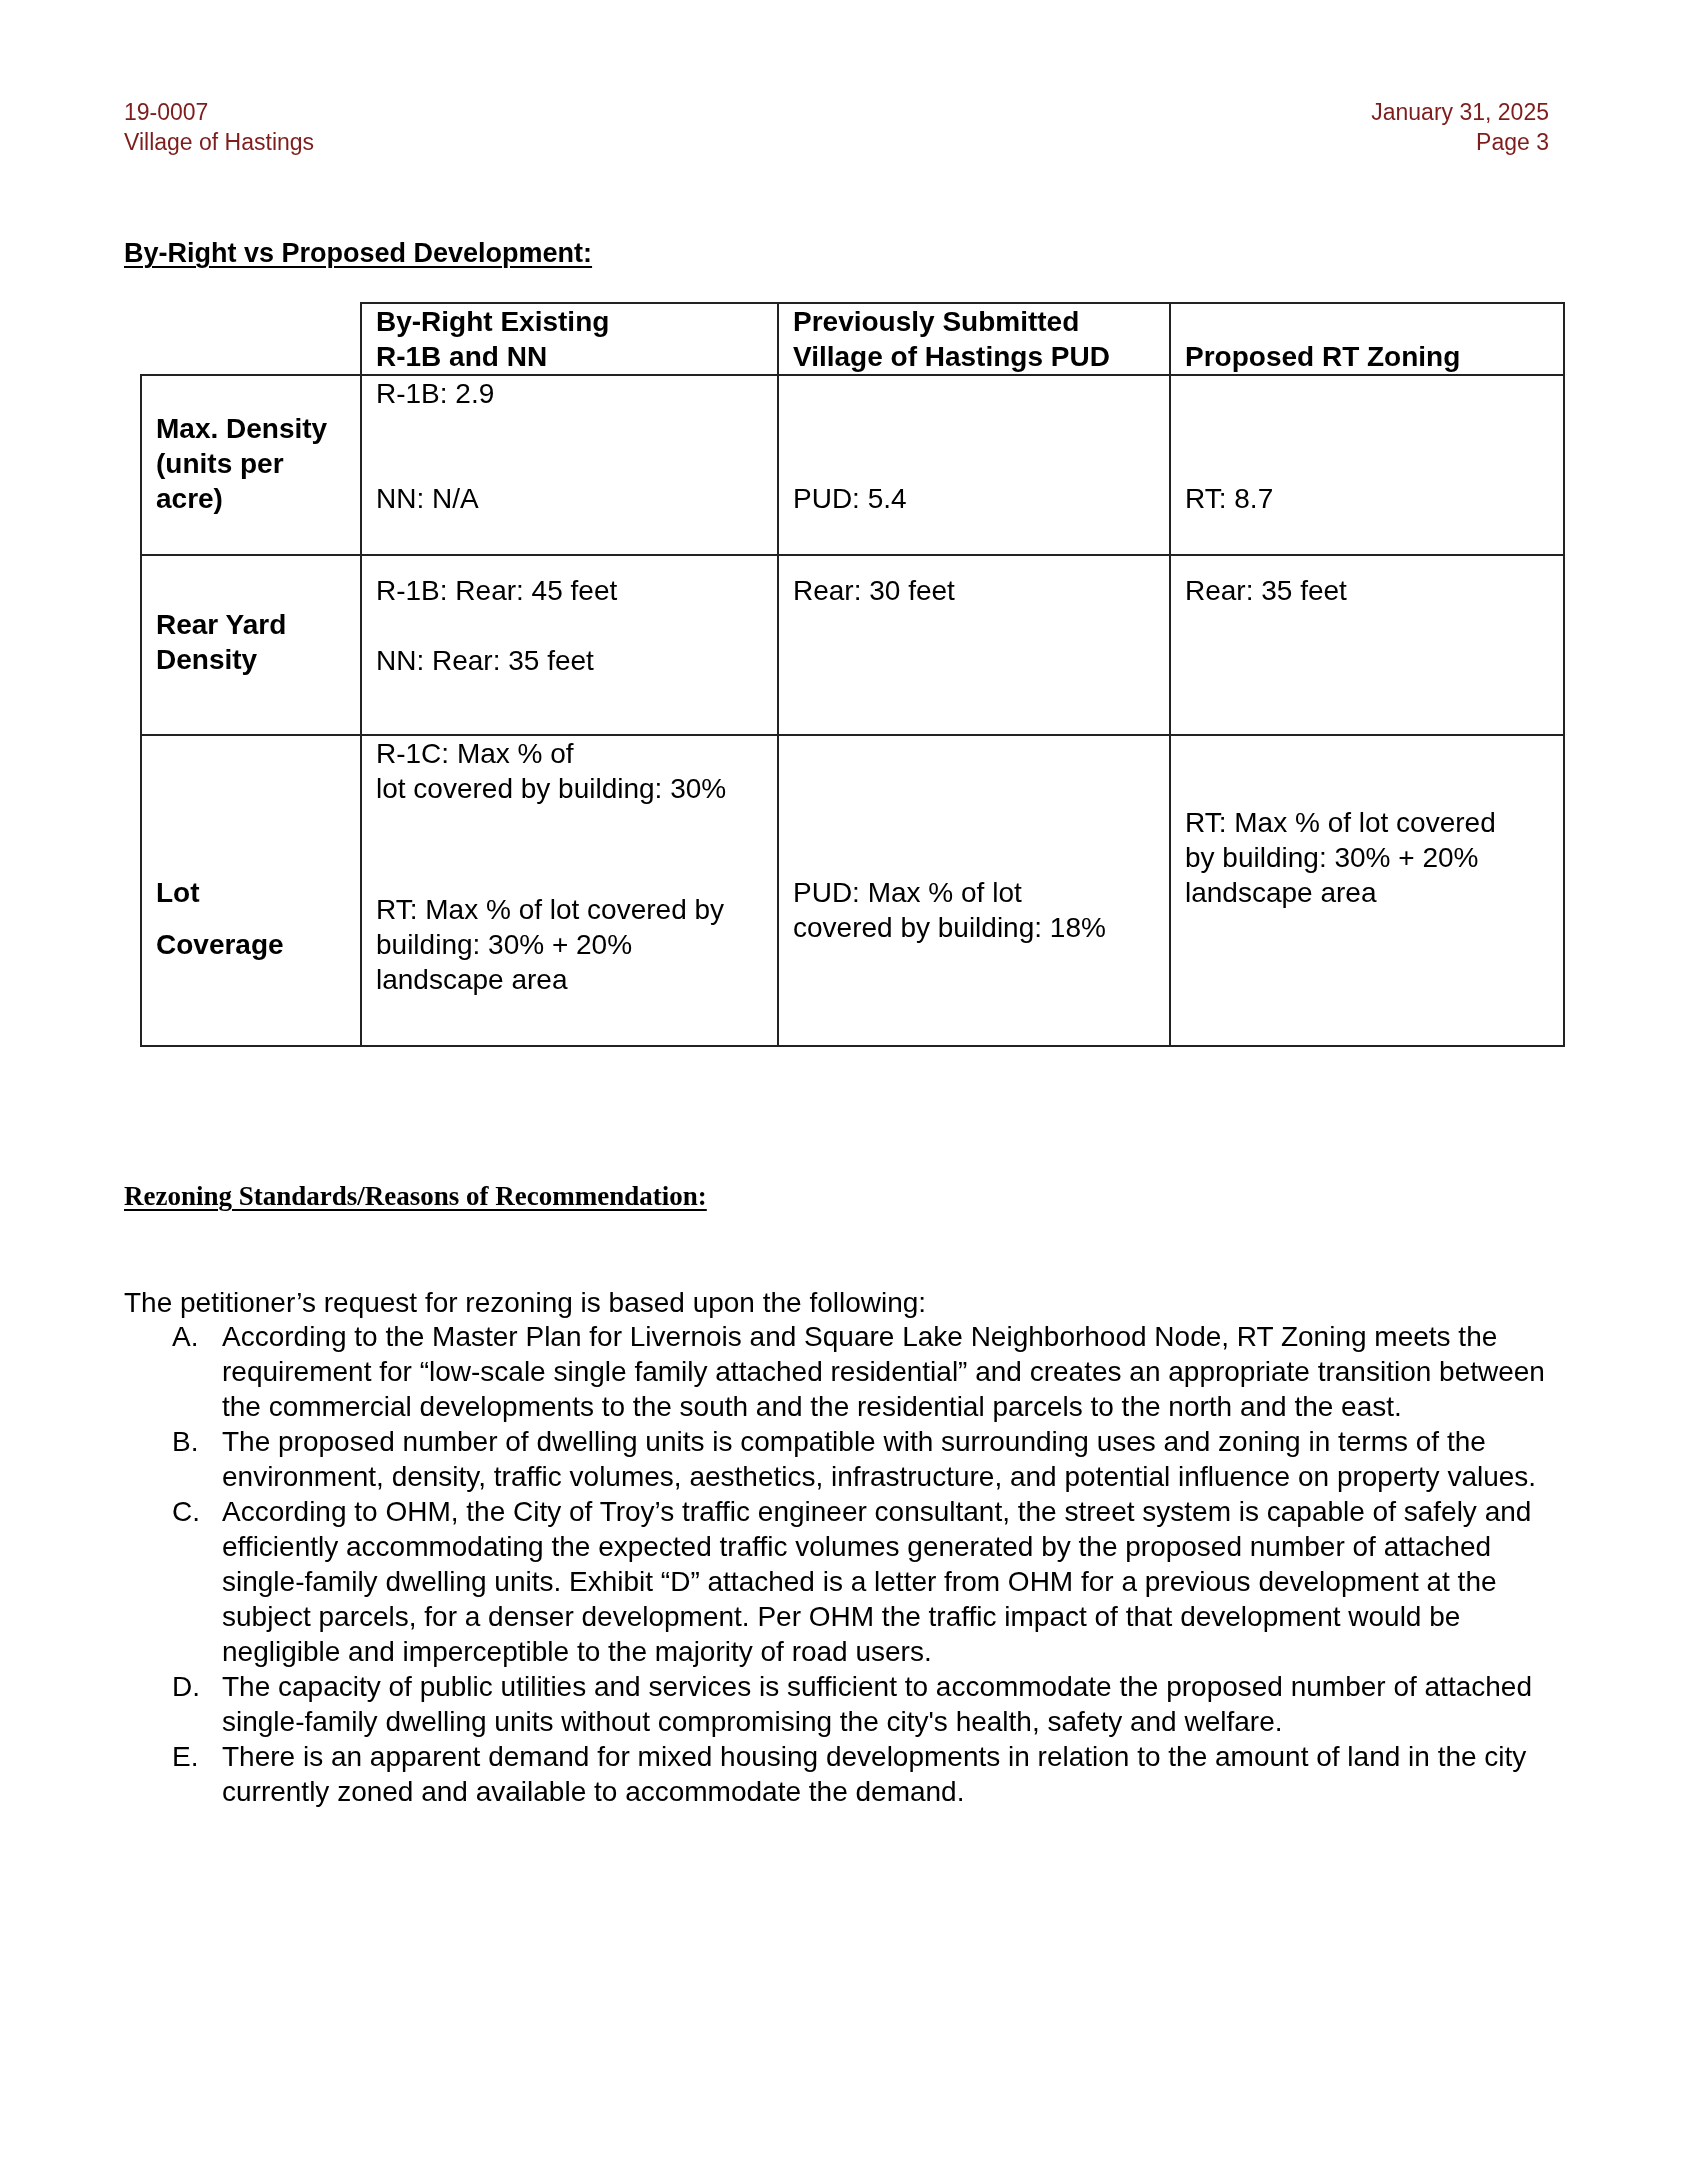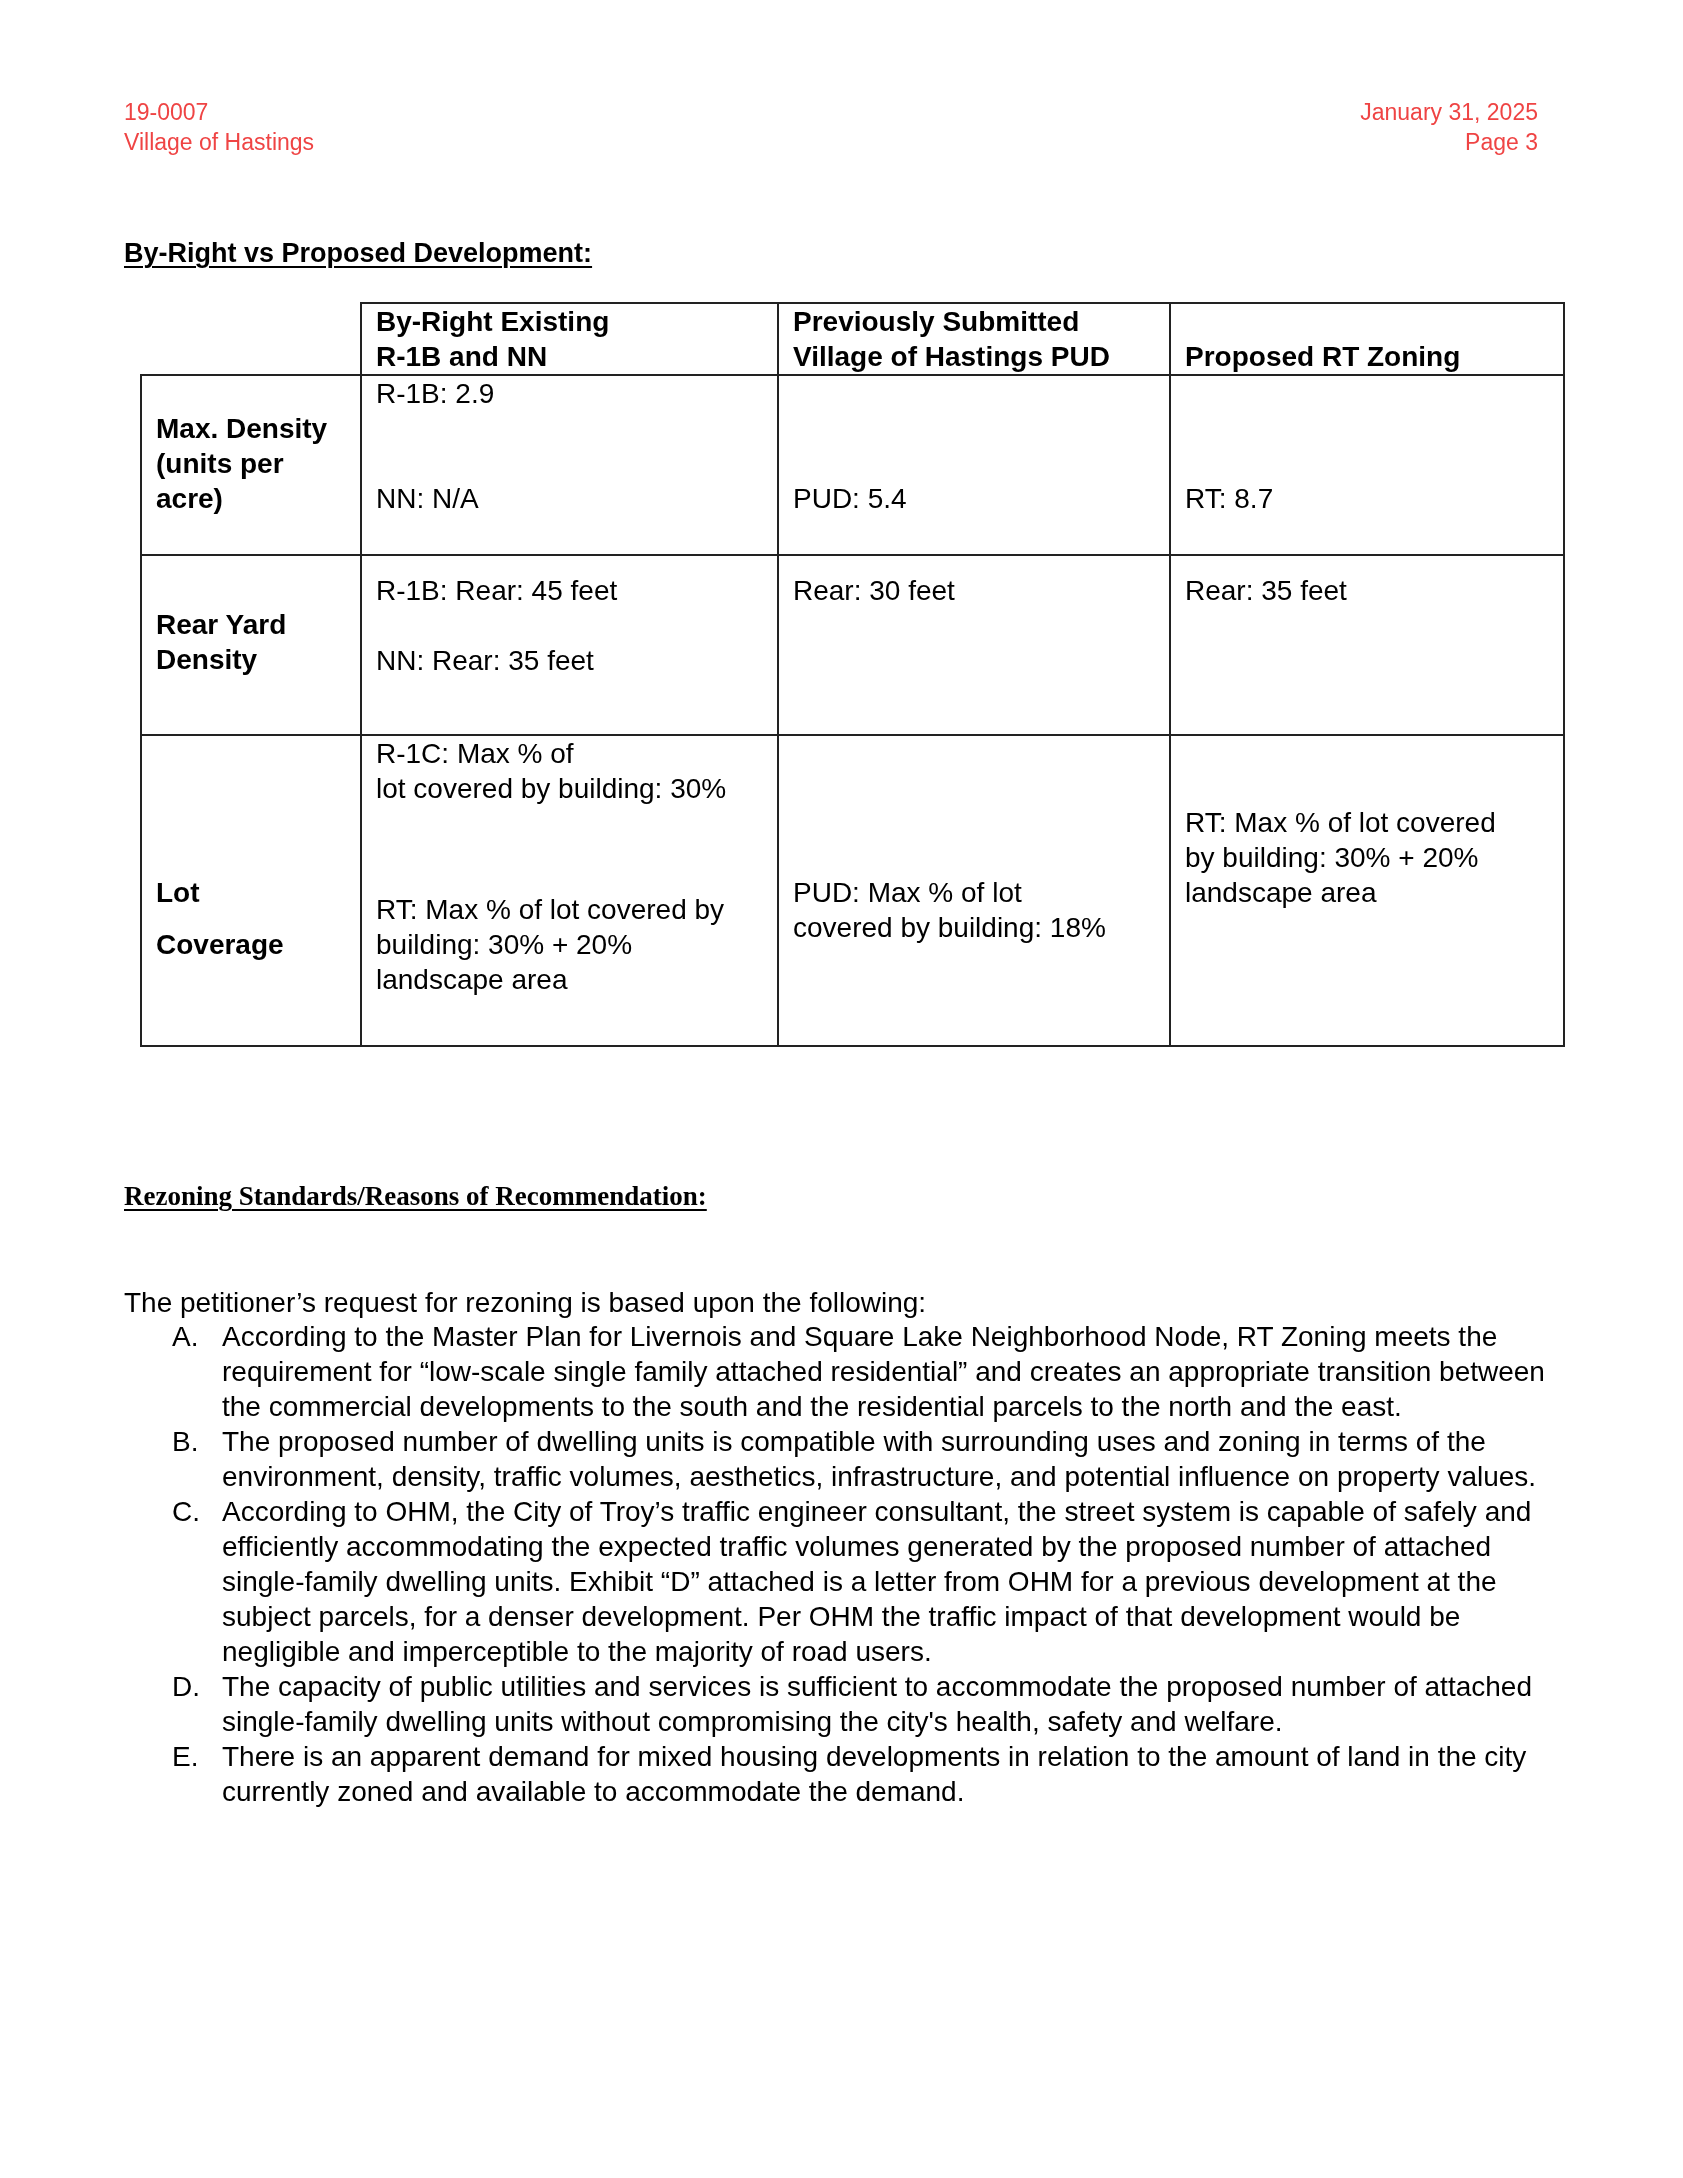--- a/index.html
+++ b/index.html
@@ -1,20 +1,20 @@
 <!DOCTYPE html>
 <html><head>
 <meta charset="utf-8">
 <style>
   html, body { margin: 0; padding: 0; background: #ffffff; }
   body { width: 1683px; height: 2178px; position: relative; overflow: hidden;
          font-family: "Liberation Sans", sans-serif; color: #000; }
-  .hdr { position: absolute; font-size: 23px; color: #ef4444; line-height: 30px; }
+  .hdr { position: absolute; font-size: 23px; color: #7f1d1d; line-height: 30px; }
   .hdr-left { left: 124px; top: 97px; }
-  .hdr-right { right: 145px; top: 97px; text-align: right; }
+  .hdr-right { right: 134px; top: 97px; text-align: right; }
   .section-title { position: absolute; left: 124px; font-size: 27px; font-weight: bold;
                    text-decoration: underline; text-decoration-thickness: 2px; text-underline-offset: 4px; }
   #title1 { top: 238px; }
   #title2 { top: 1181px; font-family: Liberation Serif, serif; }
   table.cmp { position: absolute; left: 140px; top: 302px; border-collapse: collapse;
               font-size: 28px; line-height: 35px; }
   table.cmp td { border: 2px solid #222; vertical-align: top; padding: 0 0 0 14px; }
   table.cmp tr.hrow td { height: 67px; font-weight: bold; vertical-align: bottom; }
   table.cmp tr.hrow td.blank { border-top: none; border-left: none; }
   td.c0 { width: 204px; }

